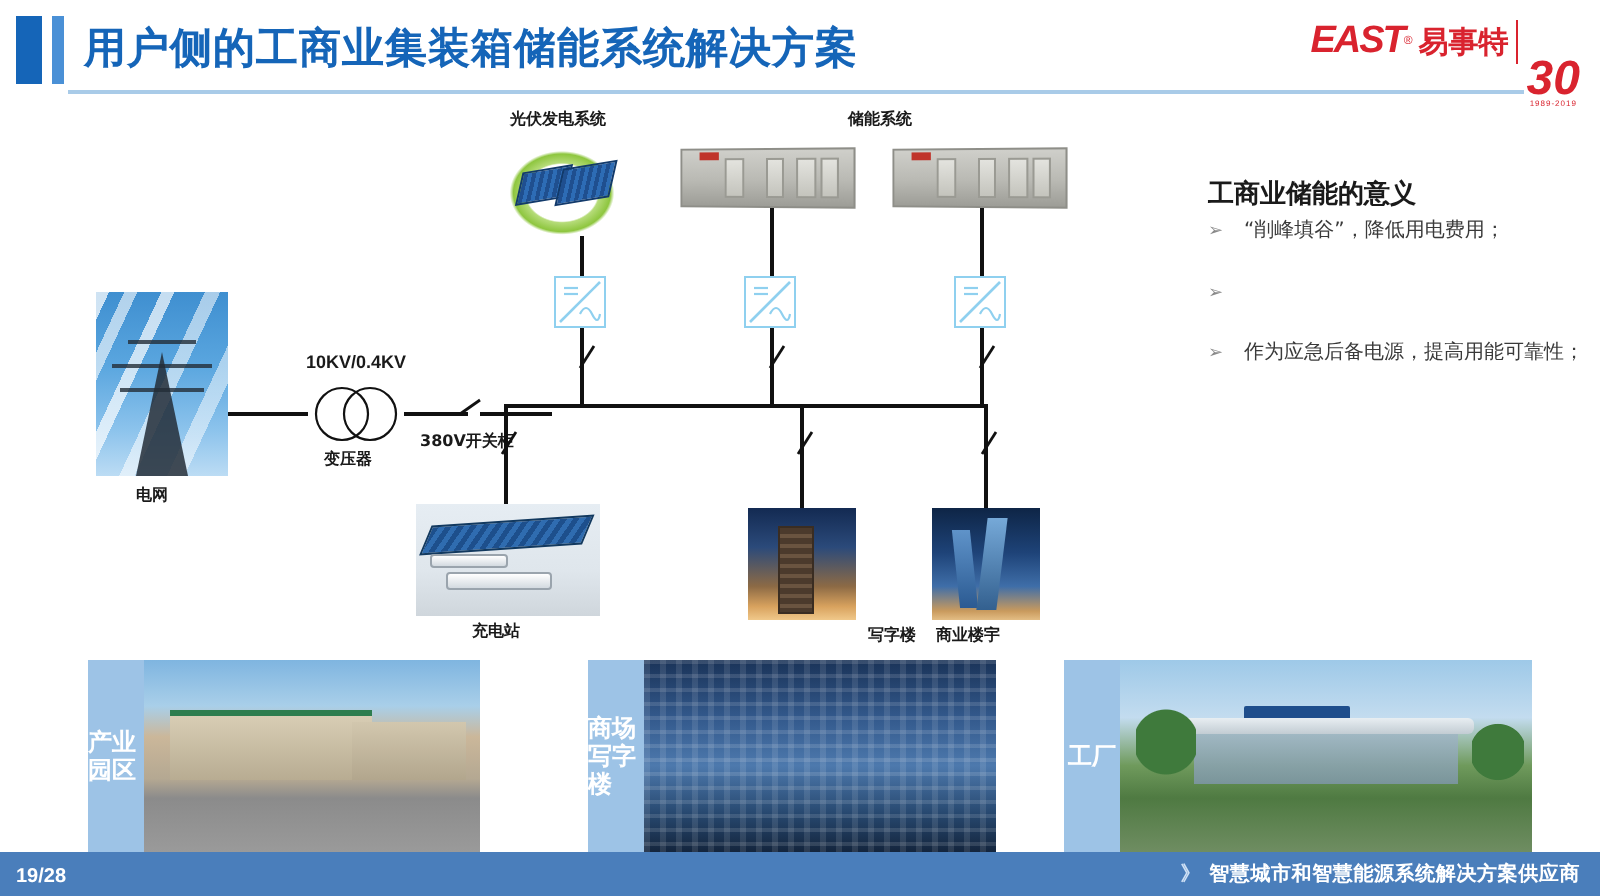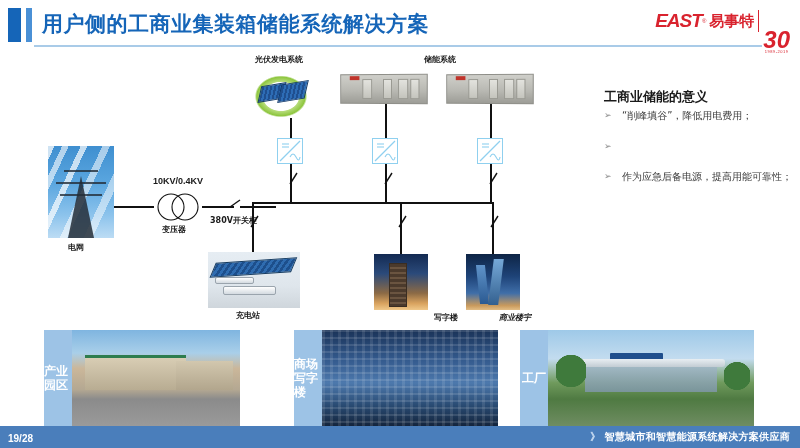--- a/index.html
+++ b/index.html
@@ -394,21 +394,21 @@
 
     <div class="photo ph-office" style="left:374px; top:202px; width:54px; height:56px;">
       <div class="office-block"></div>
     </div>
     <div class="lbl" style="left:386px; top:260px;margin-left:48px;">写字楼</div>
 
     <div class="photo ph-comm" style="left:466px; top:202px; width:54px; height:56px;">
       <div class="comm-t1"></div>
       <div class="comm-t2"></div>
     </div>
-    <div class="lbl" style="left:499px; top:260px;font-style:italic;">商业楼宇</div>
+    <div class="lbl" style="left:468px; top:260px;">商业楼宇</div>
   </div>
 
   <div class="info">
     <div class="info-title">工商业储能的意义</div>
 
     <div class="info-item">
       <span class="info-bullet">➢</span>
       <span class="info-text">“削峰填谷”，降低用电费用；</span>
     </div>
     <div class="info-item">
@@ -430,21 +430,21 @@
       </div>
     </div>
 
     <div class="strip-card" style="left:294px; width:204px;">
       <div class="strip-tab">商场写字楼</div>
       <div class="strip-img s2">
         <div class="s2-g"></div>
       </div>
     </div>
 
-    <div class="strip-card" style="left:520px; width:234px;">
+    <div class="strip-card" style="left:532px; width:234px;">
       <div class="strip-tab">工厂</div>
       <div class="strip-img s3">
         <div class="s3-sign"></div>
         <div class="s3-roof"></div>
         <div class="s3-body"></div>
         <div class="s3-tree" style="left:4%; top:20%; width:30px; height:44px;"></div>
         <div class="s3-tree" style="right:2%; top:28%; width:26px; height:38px;"></div>
       </div>
     </div>
   </div>

